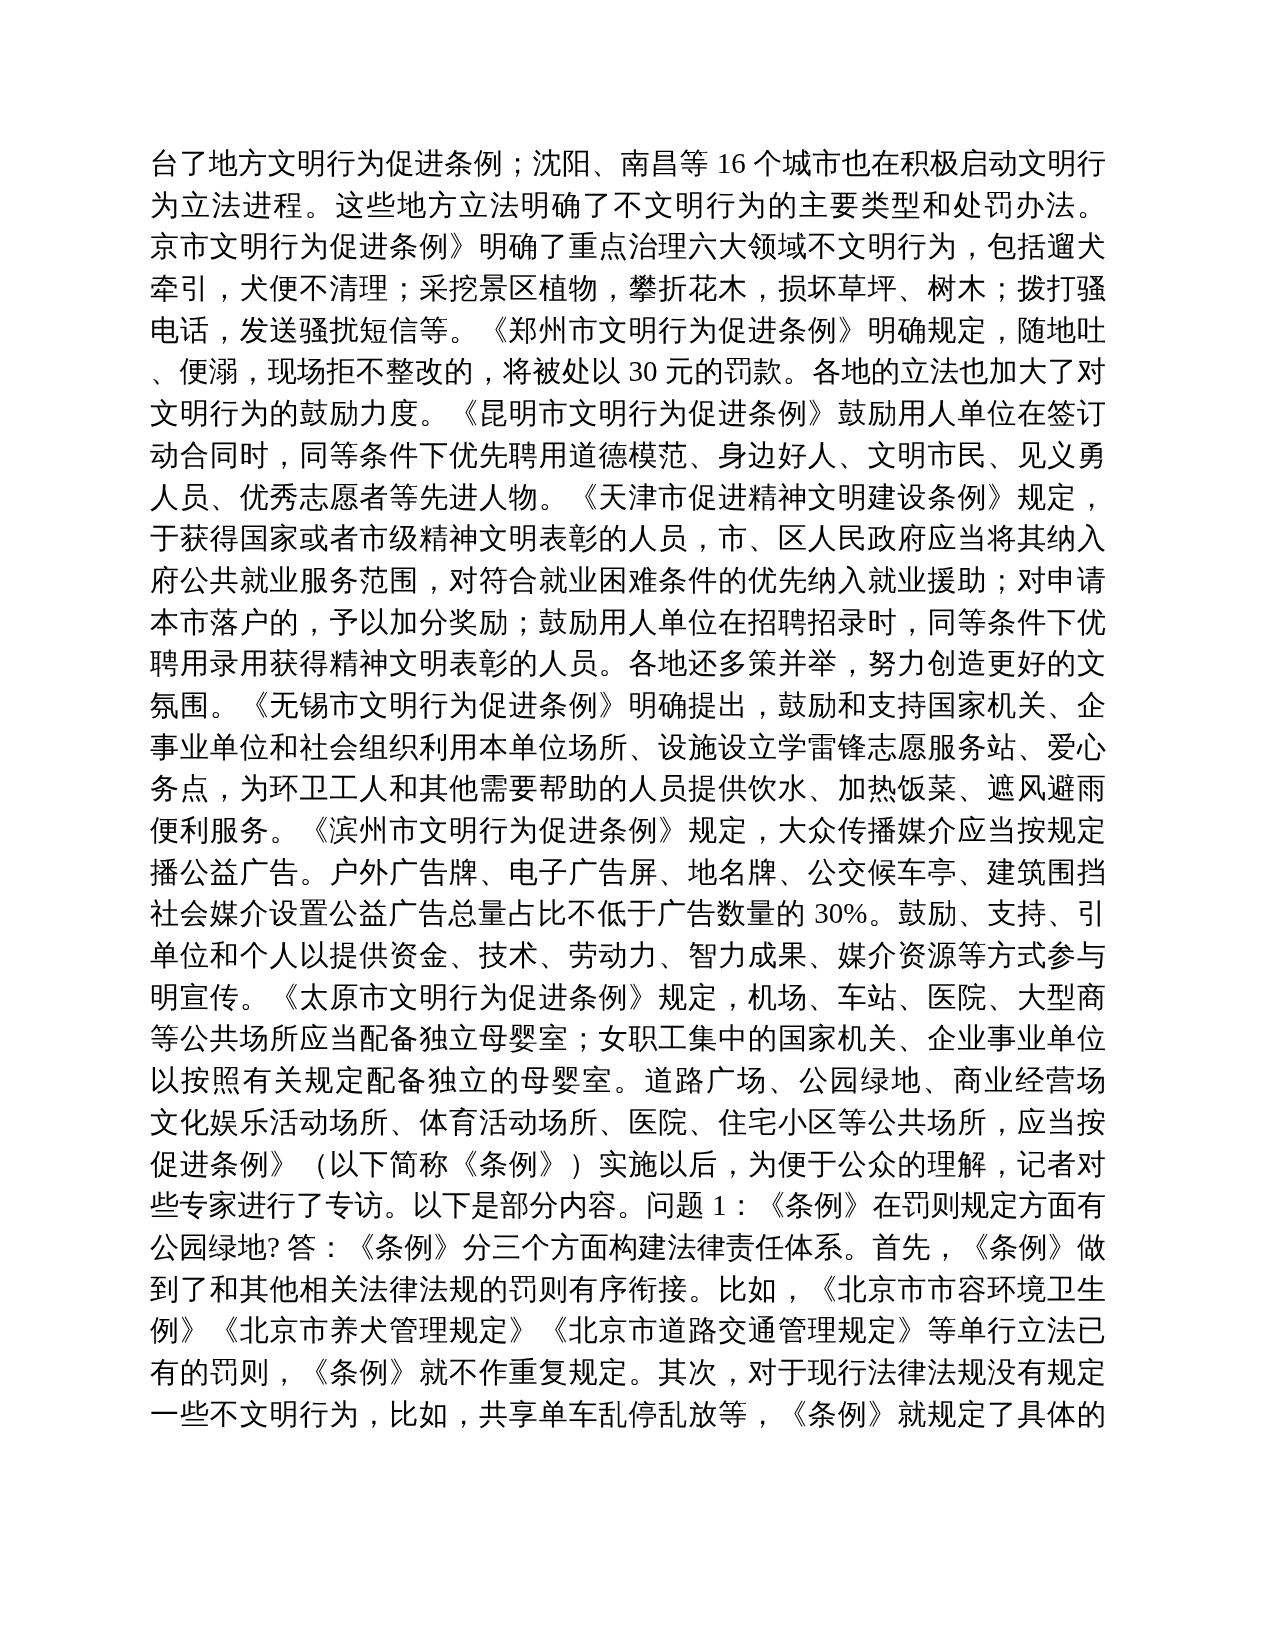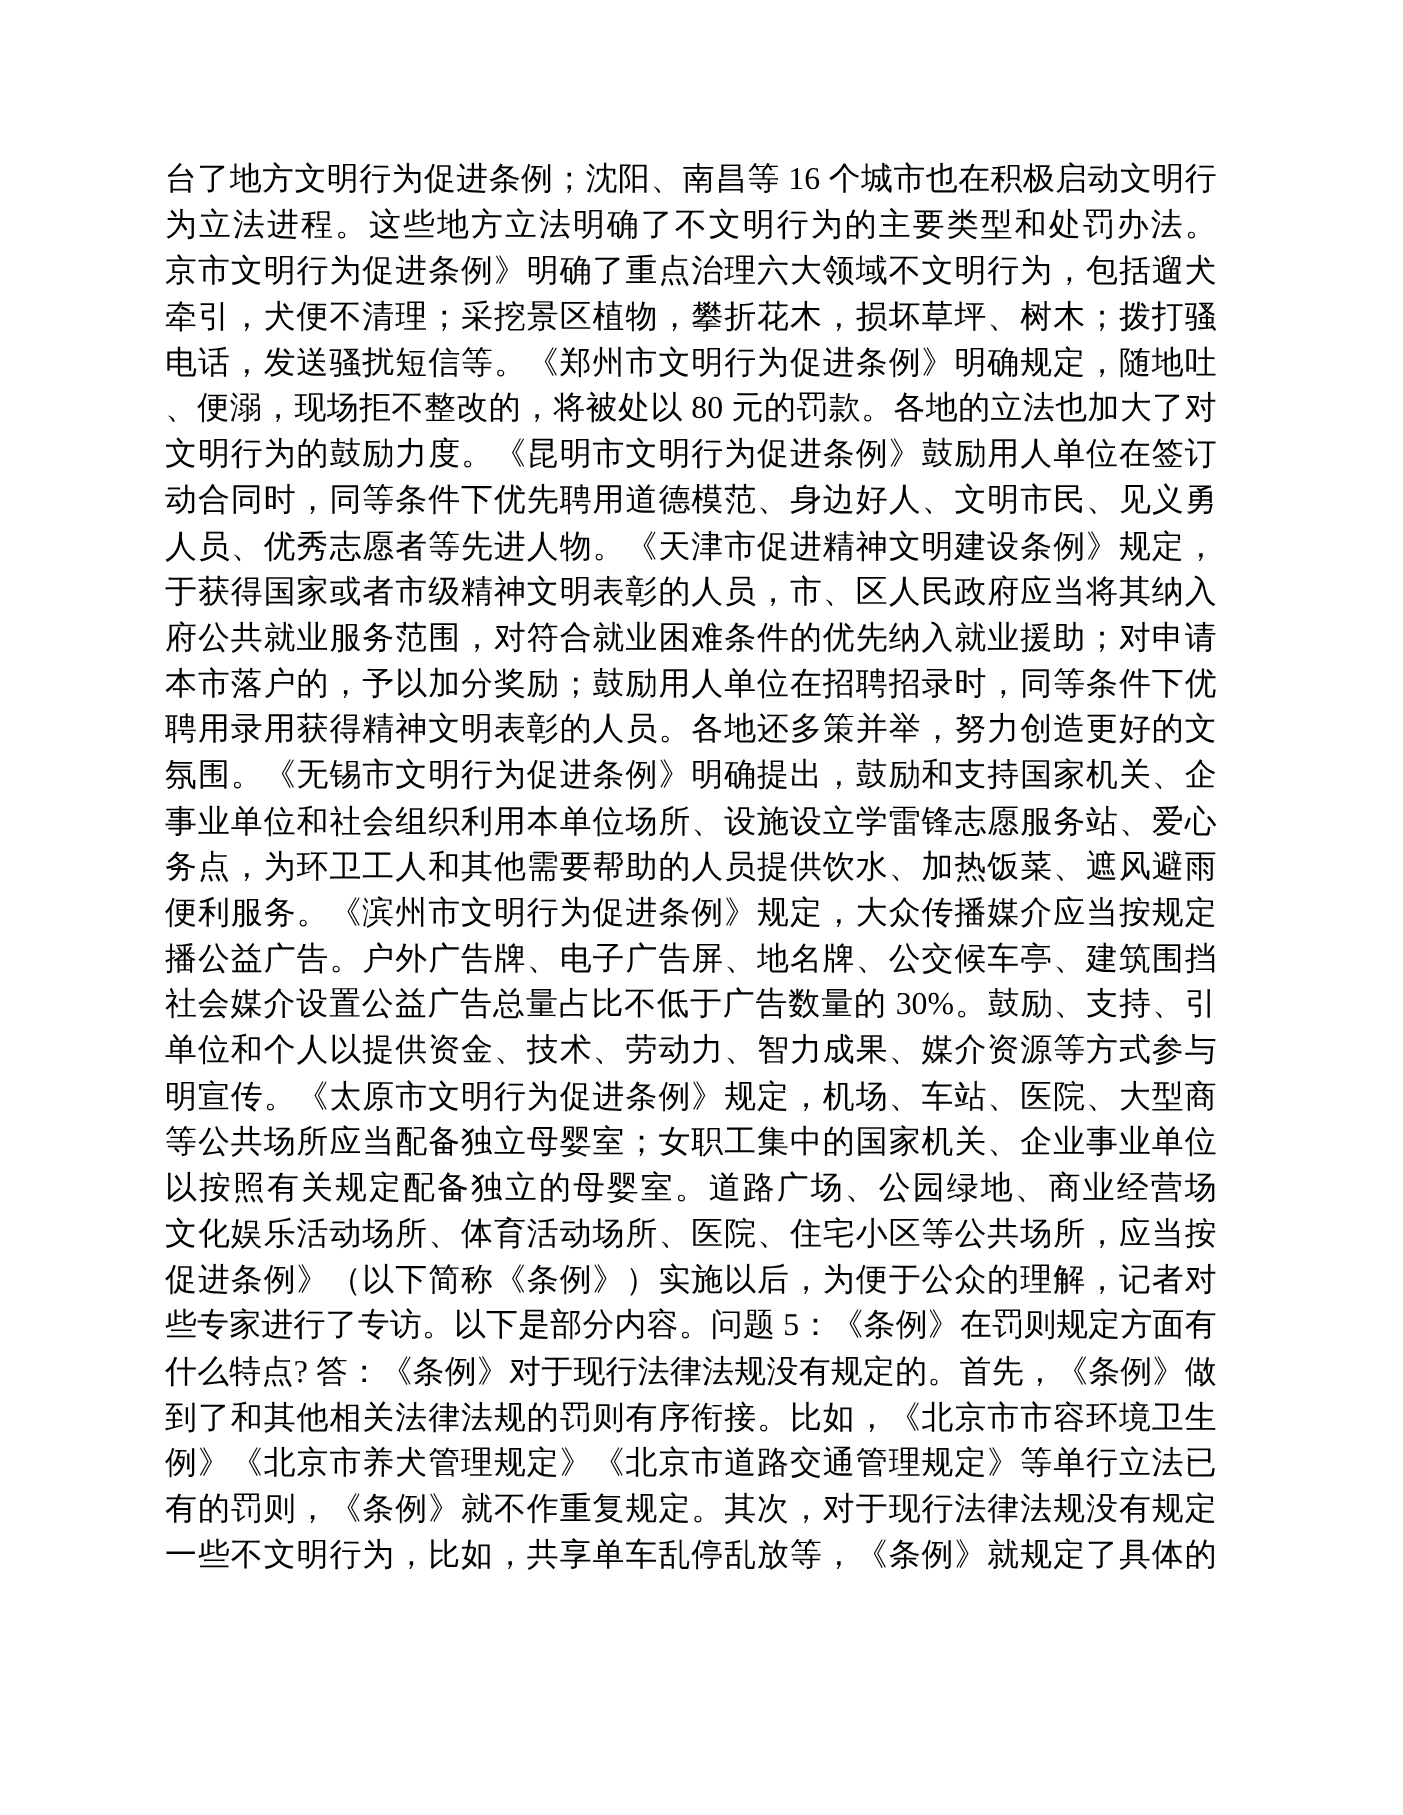--- a/index.html
+++ b/index.html
@@ -36,40 +36,40 @@
 </head>
 <body>
 
 <div class="page">
   <div class="text-block">
       <div class="text-line">台了地方文明行为促进条例；沈阳、南昌等 16 个城市也在积极启动文明行</div>
       <div class="text-line">为立法进程。这些地方立法明确了不文明行为的主要类型和处罚办法。《北</div>
       <div class="text-line">京市文明行为促进条例》明确了重点治理六大领域不文明行为，包括遛犬不</div>
       <div class="text-line">牵引，犬便不清理；采挖景区植物，攀折花木，损坏草坪、树木；拨打骚扰</div>
       <div class="text-line">电话，发送骚扰短信等。《郑州市文明行为促进条例》明确规定，随地吐痰</div>
-      <div class="text-line">、便溺，现场拒不整改的，将被处以 80 元的罚款。各地的立法也加大了对</div>
+      <div class="text-line">、便溺，现场拒不整改的，将被处以 30 元的罚款。各地的立法也加大了对</div>
       <div class="text-line">文明行为的鼓励力度。《昆明市文明行为促进条例》鼓励用人单位在签订劳</div>
       <div class="text-line">动合同时，同等条件下优先聘用道德模范、身边好人、文明市民、见义勇为</div>
       <div class="text-line">人员、优秀志愿者等先进人物。《天津市促进精神文明建设条例》规定，对</div>
       <div class="text-line">于获得国家或者市级精神文明表彰的人员，市、区人民政府应当将其纳入政</div>
       <div class="text-line">府公共就业服务范围，对符合就业困难条件的优先纳入就业援助；对申请在</div>
       <div class="text-line">本市落户的，予以加分奖励；鼓励用人单位在招聘招录时，同等条件下优先</div>
       <div class="text-line">聘用录用获得精神文明表彰的人员。各地还多策并举，努力创造更好的文明</div>
       <div class="text-line">氛围。《无锡市文明行为促进条例》明确提出，鼓励和支持国家机关、企业</div>
       <div class="text-line">事业单位和社会组织利用本单位场所、设施设立学雷锋志愿服务站、爱心服</div>
       <div class="text-line">务点，为环卫工人和其他需要帮助的人员提供饮水、加热饭菜、遮风避雨等</div>
       <div class="text-line">便利服务。《滨州市文明行为促进条例》规定，大众传播媒介应当按规定刊</div>
       <div class="text-line">播公益广告。户外广告牌、电子广告屏、地名牌、公交候车亭、建筑围挡等</div>
       <div class="text-line">社会媒介设置公益广告总量占比不低于广告数量的 30%。鼓励、支持、引导</div>
       <div class="text-line">单位和个人以提供资金、技术、劳动力、智力成果、媒介资源等方式参与文</div>
       <div class="text-line">明宣传。《太原市文明行为促进条例》规定，机场、车站、医院、大型商场</div>
       <div class="text-line">等公共场所应当配备独立母婴室；女职工集中的国家机关、企业事业单位可</div>
       <div class="text-line">以按照有关规定配备独立的母婴室。道路广场、公园绿地、商业经营场所、</div>
       <div class="text-line">文化娱乐活动场所、体育活动场所、医院、住宅小区等公共场所，应当按照</div>
       <div class="text-line">促进条例》（以下简称《条例》）实施以后，为便于公众的理解，记者对一</div>
-      <div class="text-line">些专家进行了专访。以下是部分内容。问题 5：《条例》在罚则规定方面有</div>
-      <div class="text-line">什么特点? 答：《条例》对于现行法律法规没有规定的。首先，《条例》做</div>
+      <div class="text-line">些专家进行了专访。以下是部分内容。问题 1：《条例》在罚则规定方面有</div>
+      <div class="text-line">公园绿地? 答：《条例》分三个方面构建法律责任体系。首先，《条例》做</div>
       <div class="text-line">到了和其他相关法律法规的罚则有序衔接。比如，《北京市市容环境卫生条</div>
       <div class="text-line">例》《北京市养犬管理规定》《北京市道路交通管理规定》等单行立法已经</div>
       <div class="text-line">有的罚则，《条例》就不作重复规定。其次，对于现行法律法规没有规定的</div>
       <div class="text-line">一些不文明行为，比如，共享单车乱停乱放等，《条例》就规定了具体的罚</div>
     </div>
 </div>
 
 </body></html>

